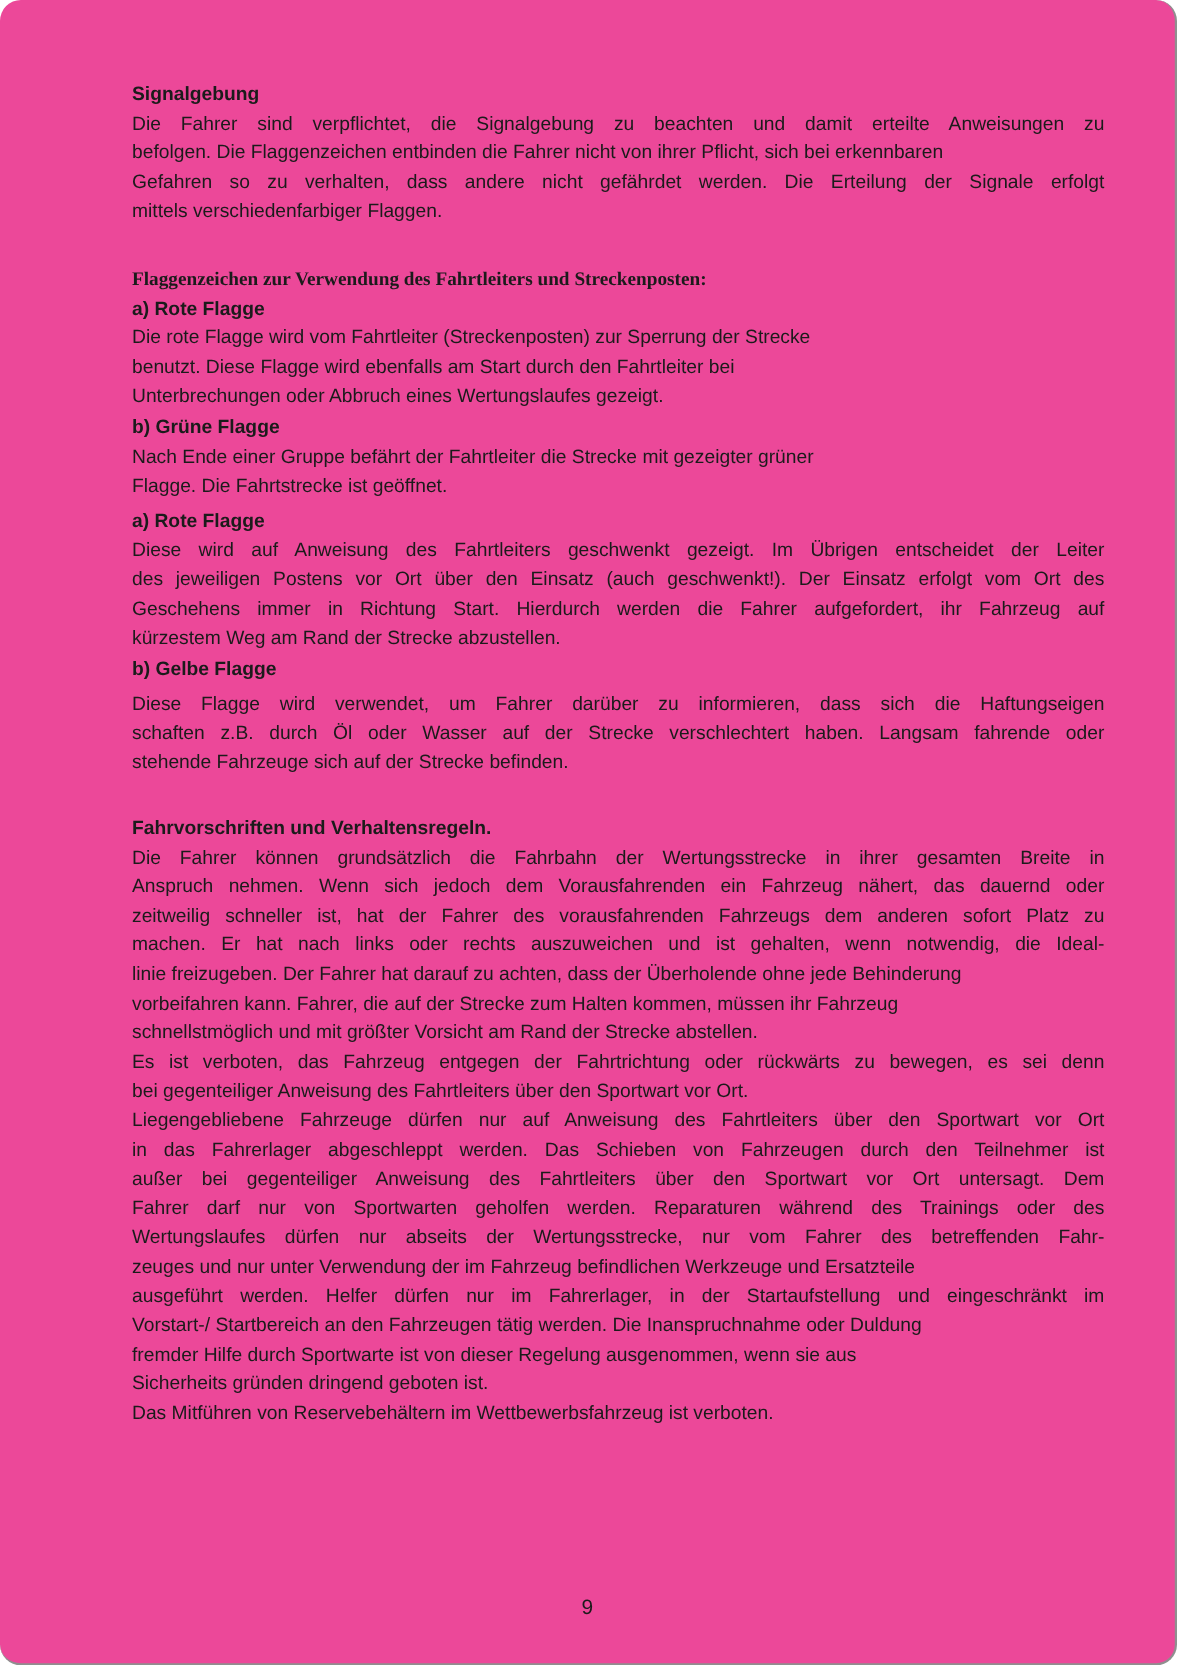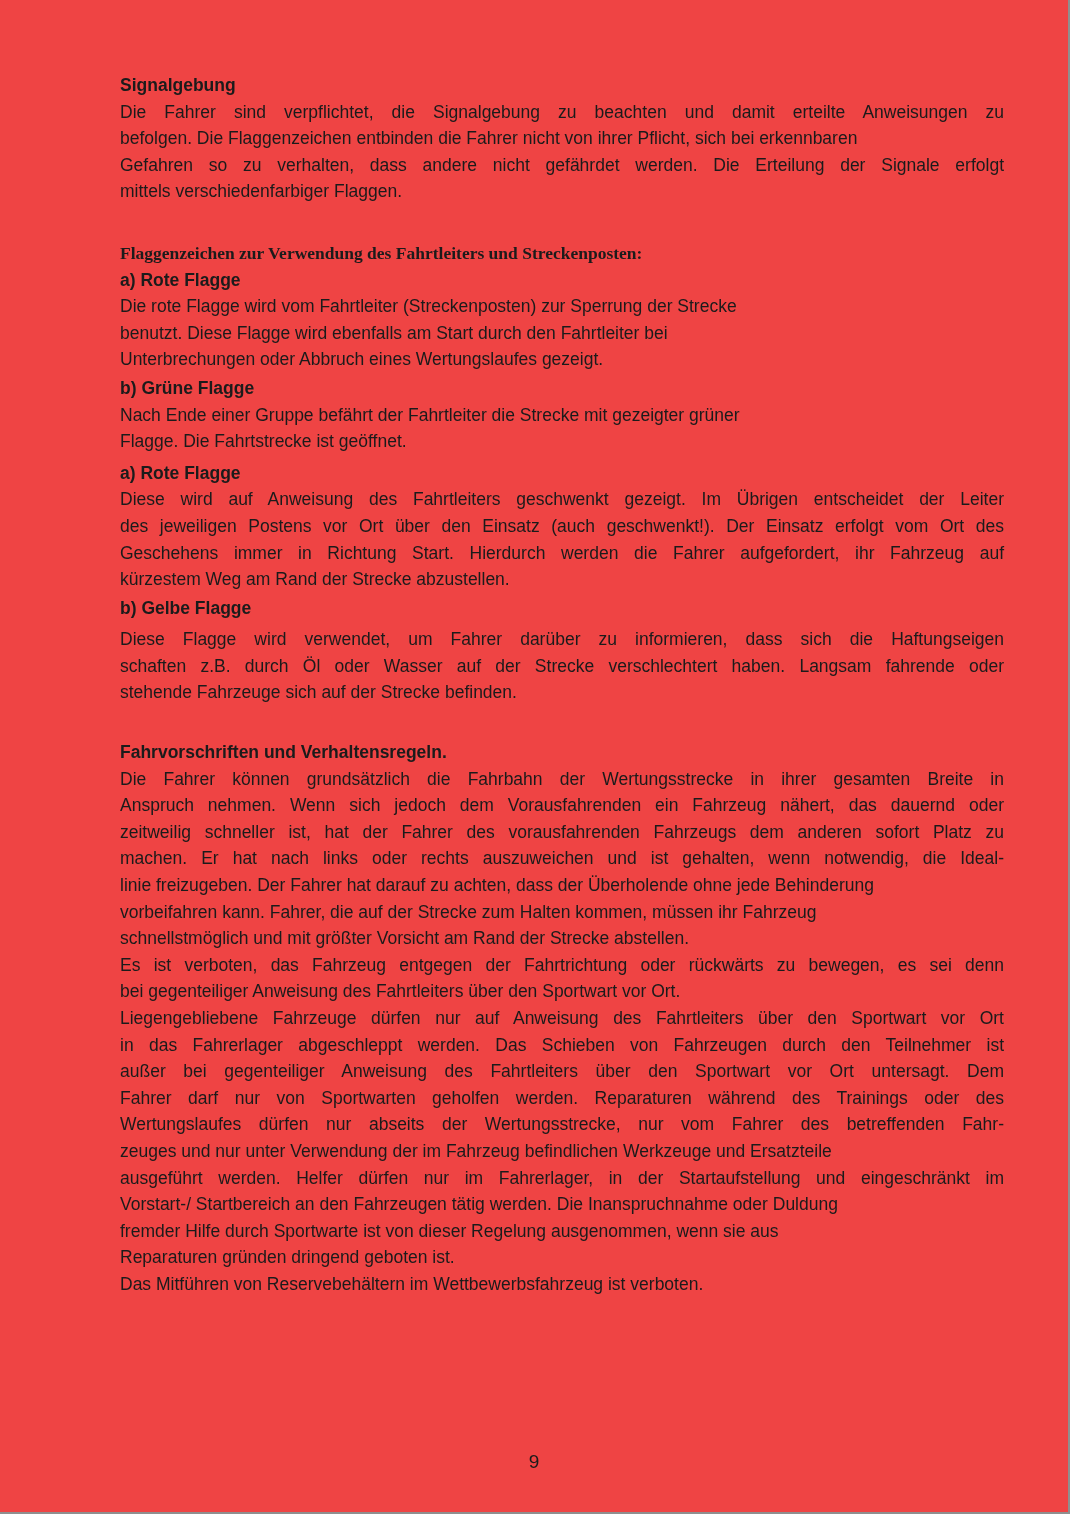--- a/index.html
+++ b/index.html
@@ -1,25 +1,26 @@
 <!DOCTYPE html>
 <html><head>
 <meta charset="utf-8">
 <style>
   html,body { margin:0; padding:0; background:#ffffff; }
   .page {
     position:relative;
     width:1070px; height:1514px;
-    background:#ef4444;
+    background:#ec4899;
     box-sizing:border-box;
     border-right:2px solid #8f8f8f;
     border-bottom:2px solid #8f8f8f;
     overflow:hidden;
     font-family:"Liberation Sans", sans-serif;
     color:#1b1b1b;
+    border-radius:19px;
   }
   .doc {
     position:absolute;
     left:120px; top:72px;
     width:884px;
     font-size:17.5px;
     line-height:26.6px;
   }
   .hd { font-weight:bold; }
   .ln { white-space:normal; }
@@ -83,18 +84,18 @@
     <div class="ln">bei gegenteiliger Anweisung des Fahrtleiters über den Sportwart vor Ort.</div>
     <div class="ln j">Liegengebliebene Fahrzeuge dürfen nur auf Anweisung des Fahrtleiters über den Sportwart vor Ort</div>
     <div class="ln j">in das Fahrerlager abgeschleppt werden. Das Schieben von Fahrzeugen durch den Teilnehmer ist</div>
     <div class="ln j">außer bei gegenteiliger Anweisung des Fahrtleiters über den Sportwart vor Ort untersagt. Dem</div>
     <div class="ln j">Fahrer darf nur von Sportwarten geholfen werden. Reparaturen während des Trainings oder des</div>
     <div class="ln j">Wertungslaufes dürfen nur abseits der Wertungsstrecke, nur vom Fahrer des betreffenden Fahr-</div>
     <div class="ln">zeuges und nur unter Verwendung der im Fahrzeug befindlichen Werkzeuge und Ersatzteile</div>
     <div class="ln j">ausgeführt werden. Helfer dürfen nur im Fahrerlager, in der Startaufstellung und eingeschränkt im</div>
     <div class="ln">Vorstart-/ Startbereich an den Fahrzeugen tätig werden. Die Inanspruchnahme oder Duldung</div>
     <div class="ln">fremder Hilfe durch Sportwarte ist von dieser Regelung ausgenommen, wenn sie aus</div>
-    <div class="ln">Reparaturen gründen dringend geboten ist.</div>
+    <div class="ln">Sicherheits gründen dringend geboten ist.</div>
     <div class="ln">Das Mitführen von Reservebehältern im Wettbewerbsfahrzeug ist verboten.</div>
   </div>
 
   <div class="footer">9</div>
 </div>
 
 </body></html>

